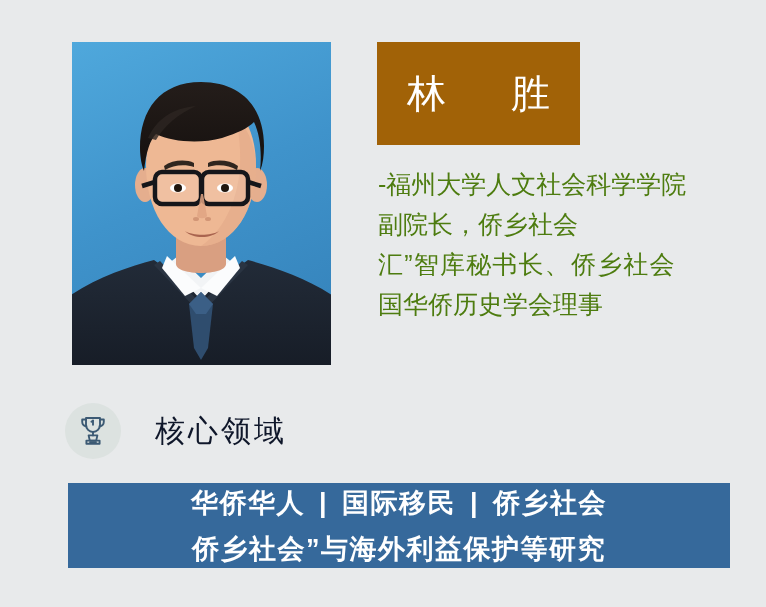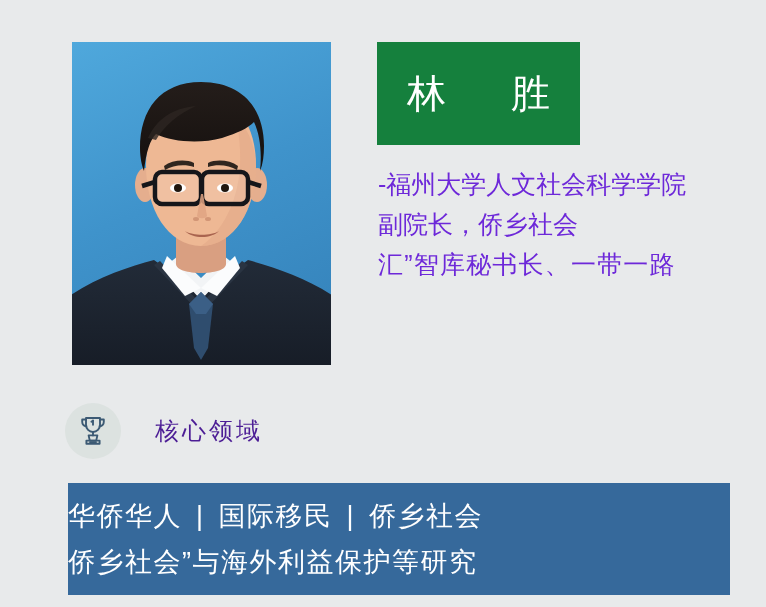--- a/index.html
+++ b/index.html
@@ -28,21 +28,21 @@
   }
   #portrait svg { display: block; width: 259px; height: 323px; }
 
   
   #name-plate {
     position: absolute;
     left: 377px;
     top: 42px;
     width: 203px;
     height: 103px;
-    background: #15803d;
+    background: #a16207;
     display: flex;
     align-items: center;
     justify-content: center;
   }
   #name-plate .name-text {
     color: #ffffff;
     font-size: 39px;
     letter-spacing: 13px;
     text-indent: 13px;
     font-weight: 400;
@@ -51,21 +51,21 @@
   }
 
   
   #bio {
     position: absolute;
     left: 378px;
     top: 164px;
     width: 375px;
   }
   #bio .bio-line {
-    color: #6d28d9;
+    color: #4d7c0f;
     font-size: 25px;
     line-height: 40px;
     white-space: nowrap;
     font-weight: 400;
   }
   #bio .bio-line.tracked { letter-spacing: 2.0px; }
   #bio .bio-line.tracked2 { letter-spacing: 1.2px; }
 
   
   #core-row {
@@ -81,40 +81,41 @@
     border-radius: 50%;
     background: #dce2e0;
     display: flex;
     align-items: center;
     justify-content: center;
     flex: none;
   }
   #core-badge svg { display: block; }
   #core-label {
     margin-left: 34px;
-    color: #4c1d95;
-    font-size: 24px;
+    color: #0f172a;
+    font-size: 30px;
     letter-spacing: 3px;
     line-height: 1;
     white-space: nowrap;
     font-family: Liberation Serif, serif;
   }
 
   
   #banner {
     position: absolute;
     left: 68px;
     top: 483px;
     width: 662px;
-    height: 112px;
+    height: 85px;
     background: #36699b;
     display: flex;
     flex-direction: column;
-    align-items: flex-start;
+    align-items: center;
     justify-content: center;
+    font-weight: bold;
   }
   #banner .banner-line {
     color: #ffffff;
     font-size: 27px;
     line-height: 46px;
     letter-spacing: 1.5px;
     white-space: nowrap;
   }
   #banner .sep { padding: 0 14px; }
 </style>
@@ -198,21 +199,22 @@
     </svg>
   </div>
 
   <div id="name-plate">
     <span class="name-text">林　胜</span>
   </div>
 
   <div id="bio">
     <div class="bio-line">-福州大学人文社会科学学院</div>
     <div class="bio-line">副院长，侨乡社会</div>
-    <div class="bio-line tracked2">汇”智库秘书长、一带一路</div>
+    <div class="bio-line tracked2">汇”智库秘书长、侨乡社会</div>
+    <div class="bio-line">国华侨历史学会理事</div>
   </div>
 
   <div id="core-row">
     <div id="core-badge">
       <svg width="34" height="34" viewBox="0 0 34 34" xmlns="http://www.w3.org/2000/svg" fill="none" stroke="#3c5a74" stroke-width="1.9" stroke-linecap="round" stroke-linejoin="round">
         <path d="M10 4 h14 v7 a7 7 0 0 1 -14 0 z"></path>
         <path d="M10 5.5 H6.2 v2.2 a4.6 4.6 0 0 0 4.2 4.5"></path>
         <path d="M24 5.5 H27.8 v2.2 a4.6 4.6 0 0 1 -4.2 4.5"></path>
         <path d="M17 18 v3.4"></path>
         <path d="M12.6 21.4 h8.8 l-1.2 5.2 h-6.4 z"></path>

